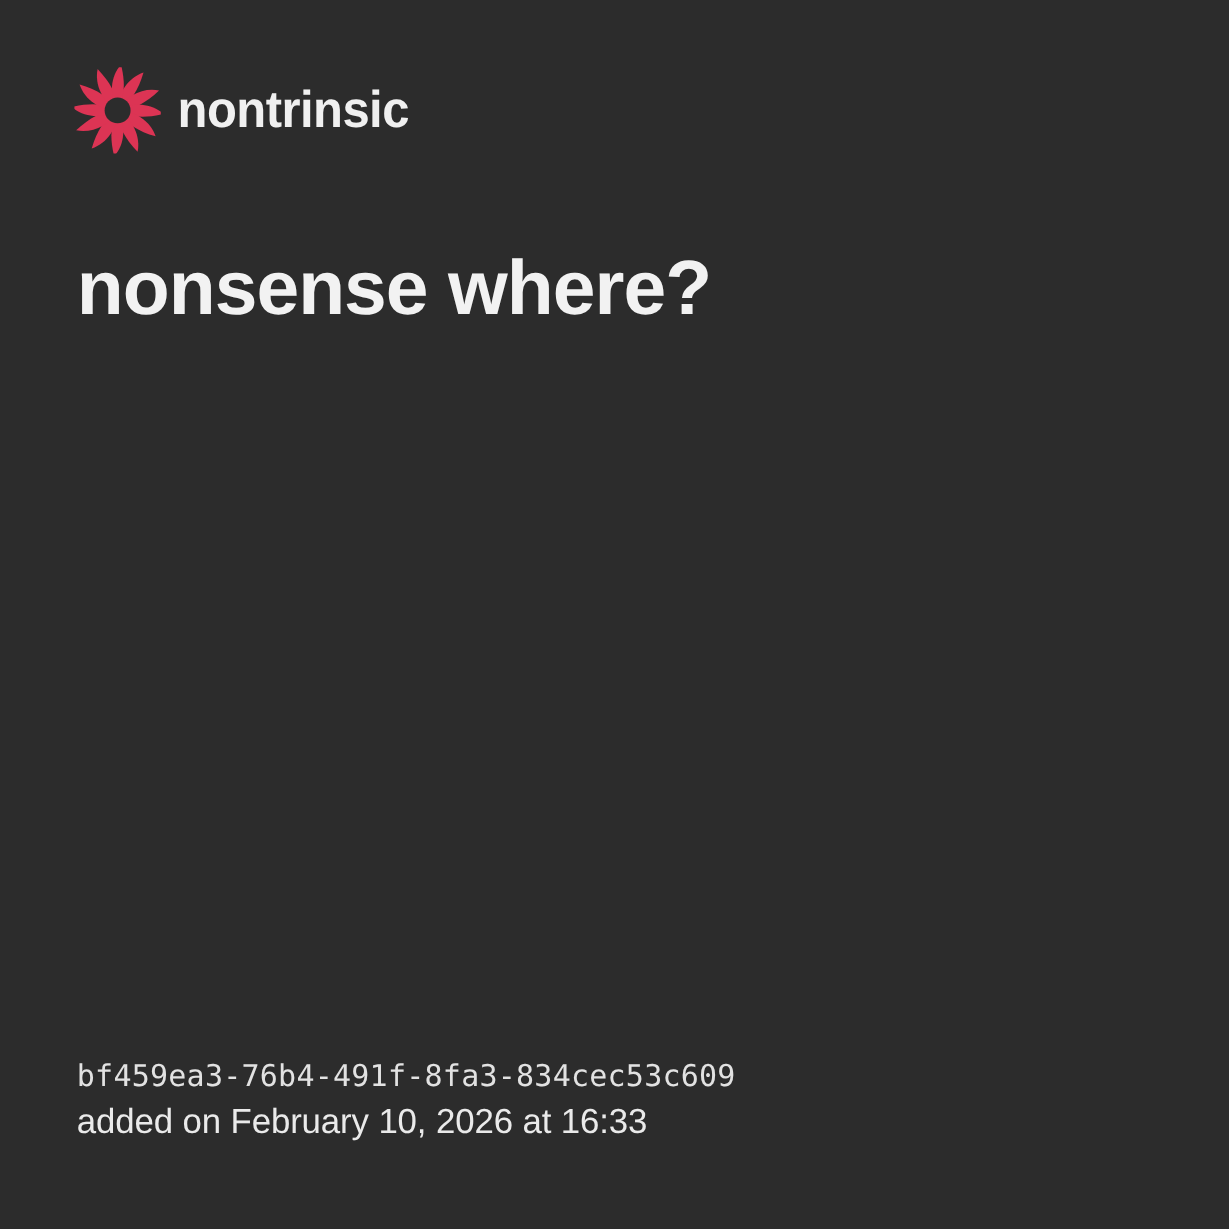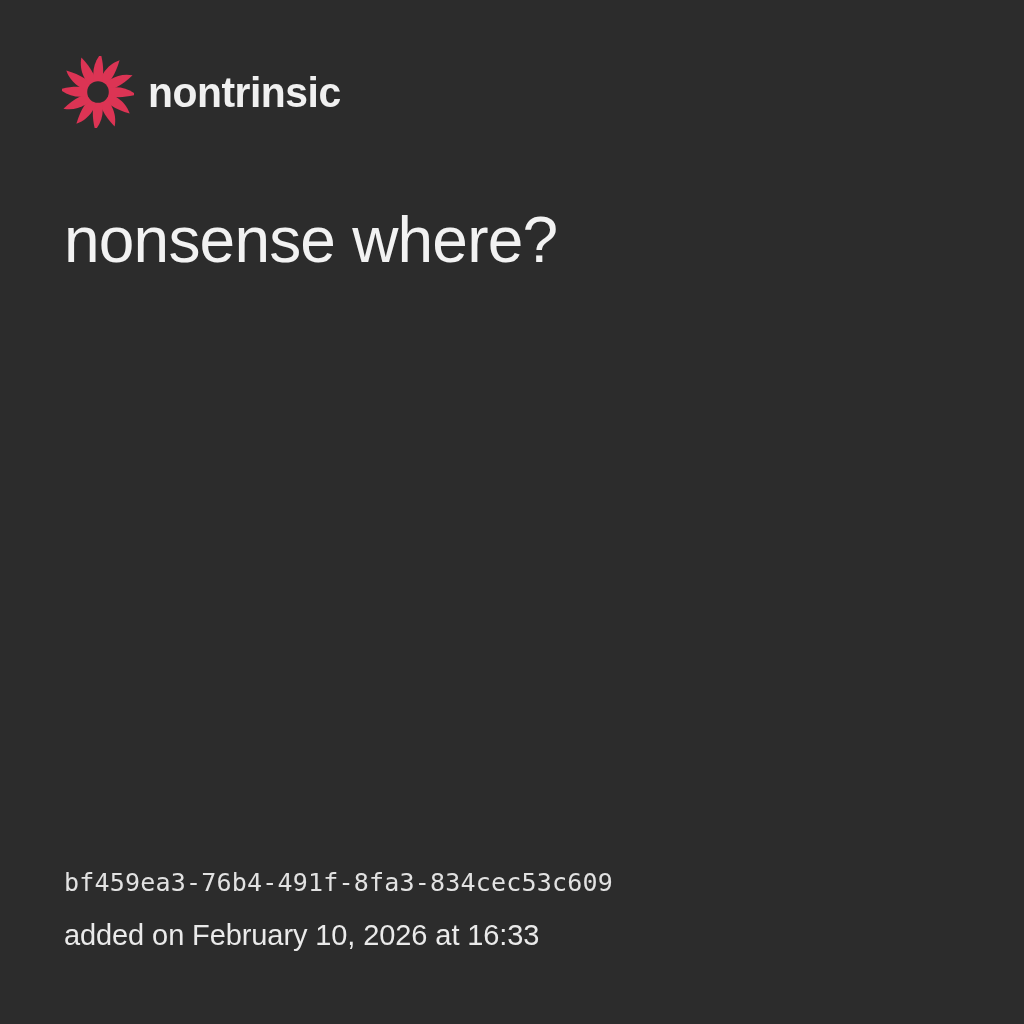--- a/index.html
+++ b/index.html
@@ -49,35 +49,35 @@
   }
 
   
   .headline {
     position: absolute;
     left: 64px;
     top: 204px;
     right: 64px;
     font-family: "Liberation Sans", sans-serif;
     font-size: 64px;
-    font-weight: 400;
+    font-weight: 700;
     color: #f2f2f2;
     line-height: 1.14;
     letter-spacing: -0.8px;
     margin: 0;
   }
 
   
   .meta {
     position: absolute;
     left: 64px;
     bottom: 56px;
     display: flex;
     flex-direction: column;
-    gap: 24px;
+    gap: 10px;
   }
   .meta-id {
     font-family: "DejaVu Sans Mono", monospace;
     font-size: 25px;
     font-weight: 400;
     color: #e2e2e2;
     letter-spacing: 0.2px;
     line-height: 1.1;
     white-space: nowrap;
   }

